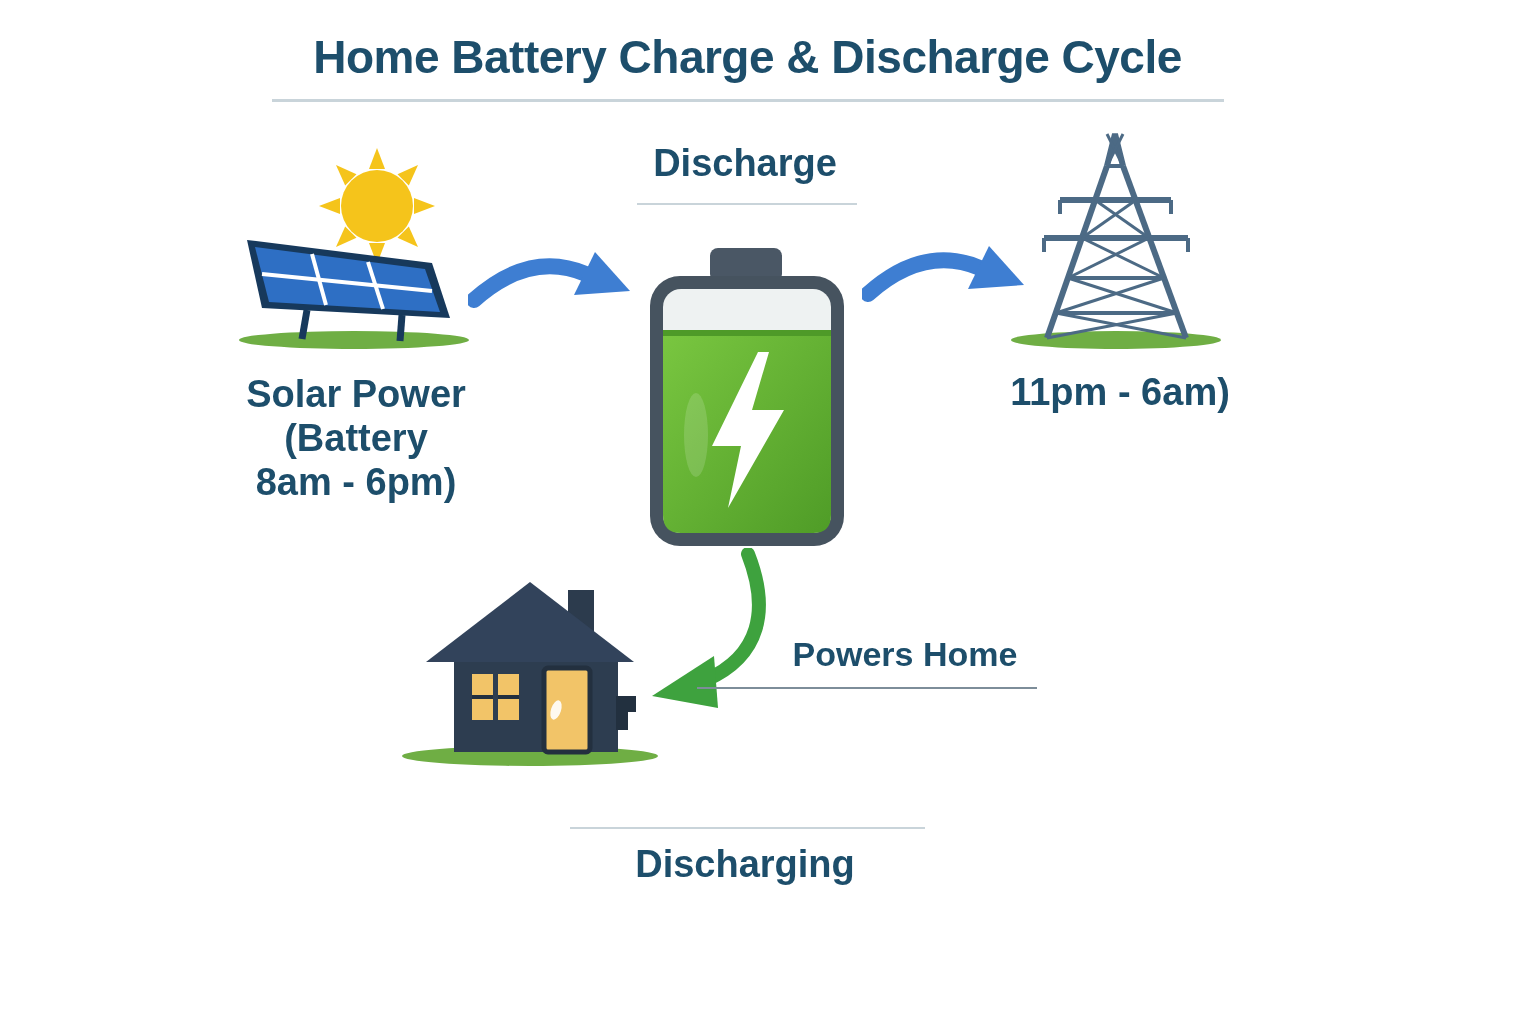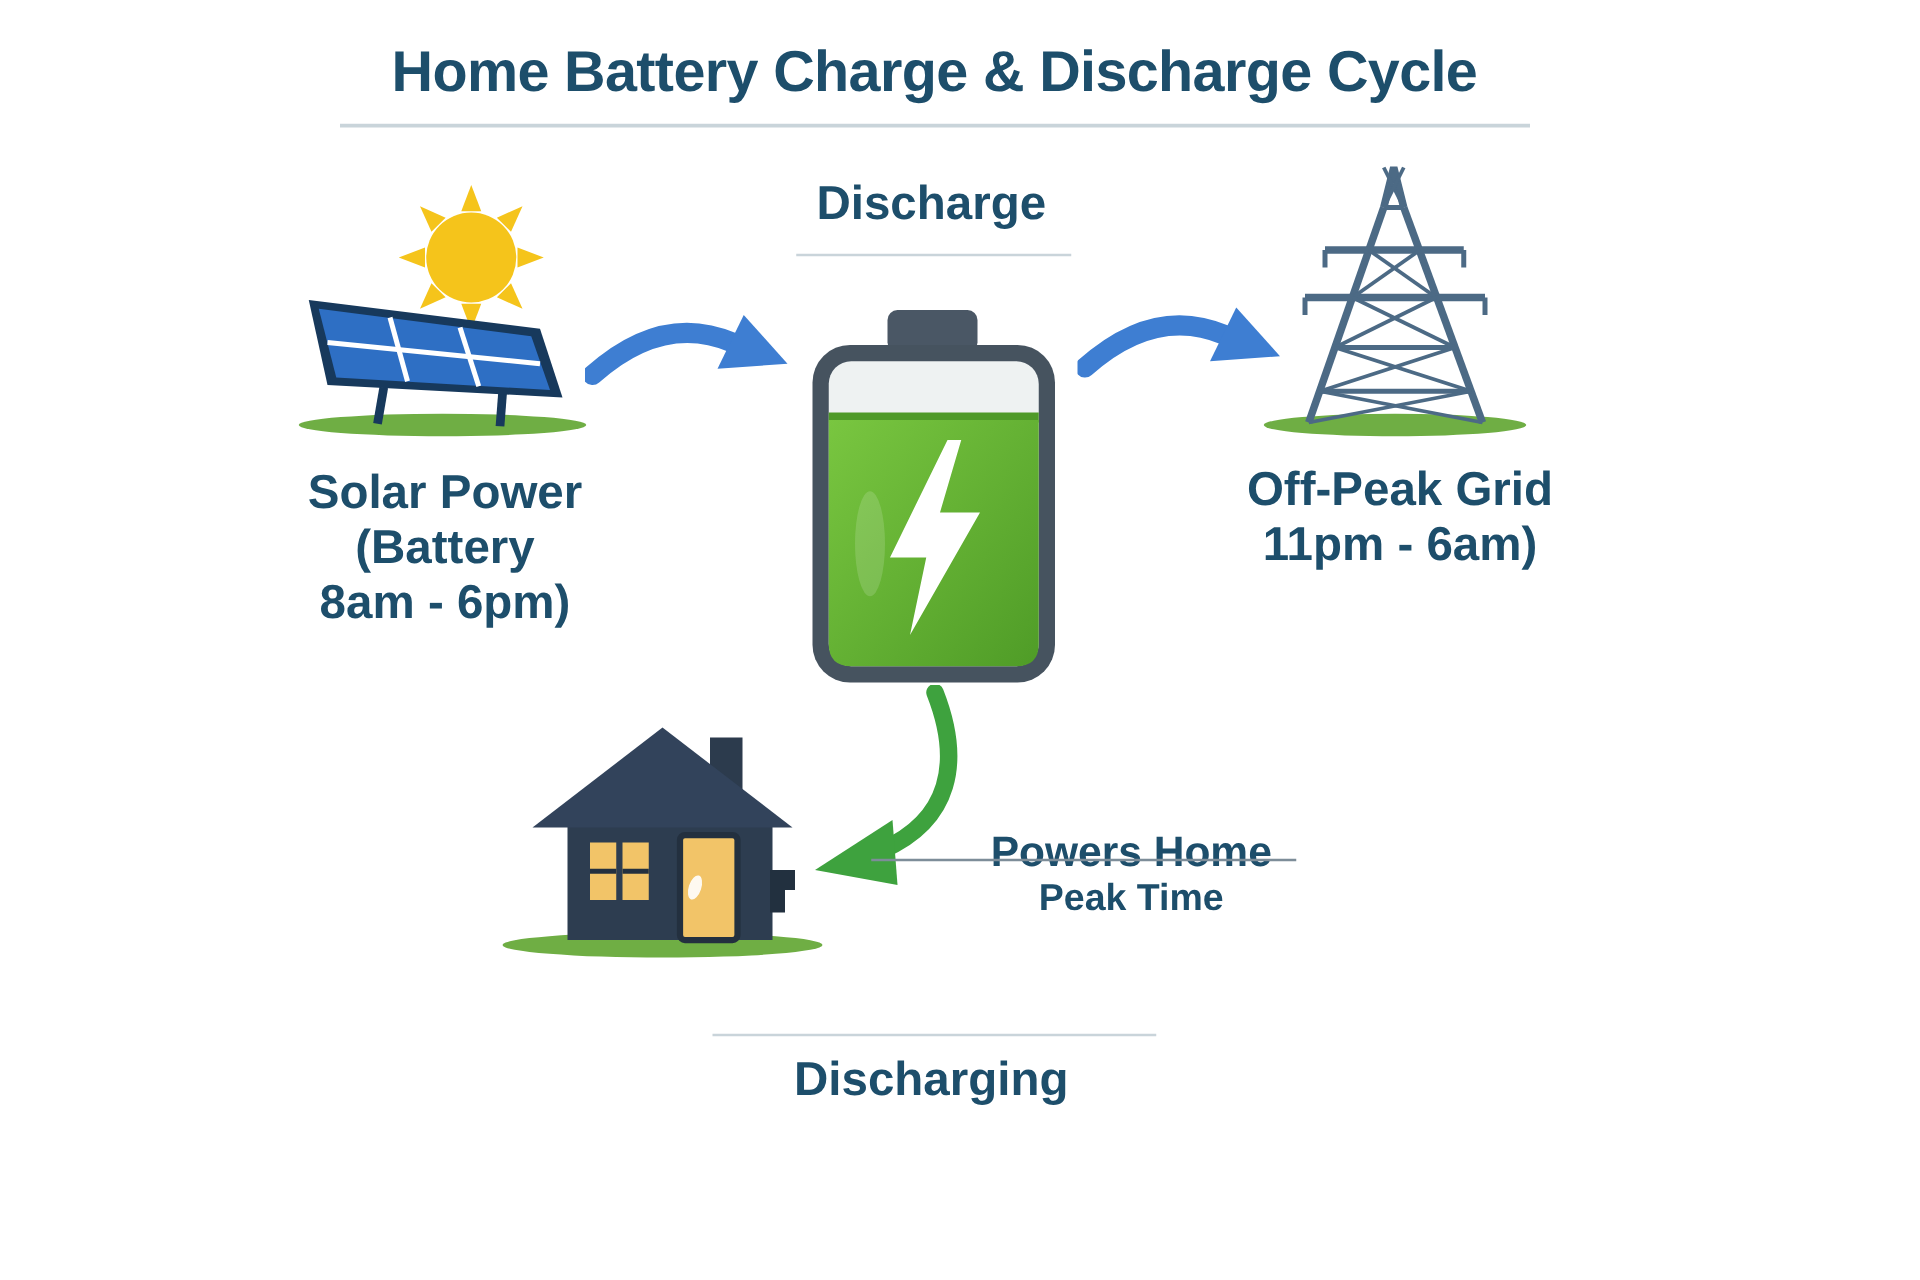--- a/index.html
+++ b/index.html
@@ -5,21 +5,21 @@
   html,body{margin:0;padding:0;background:#ffffff;}
   .canvas{
     position:relative;width:1536px;height:1024px;background:#ffffff;overflow:hidden;
     font-family:"Liberation Sans", sans-serif;color:#1d4e6b;
   }
   .abs{position:absolute;}
   .heading{color:#1d4e6b;font-weight:700;text-align:center;}
   .title{font-size:46px;letter-spacing:-0.5px;text-align:center;}
   .phase{font-size:38px;}
   .caption{font-size:38px;line-height:44px;}
-  .subhead{font-size:34px;margin-top:28px;}
+  .subhead{font-size:34px;}
   .subcaption{font-size:30px;line-height:42px;}
   .rule{background:#c9d4da;}
   .rule-dark{background:#7d8d99;}
   svg{display:block;}
 </style>
 </head>
 <body>
 
 <div class="canvas">
 
@@ -131,21 +131,20 @@
     </g>
   </svg>
 
   <div class="abs heading caption" style="left:231px;top:372px;width:250px;">
     <div>Solar Power</div>
     <div>(Battery</div>
     <div>8am - 6pm)</div>
   </div>
 
   <div class="abs heading caption" style="left:995px;top:370px;width:250px;">
-    <div>Off-Peak Grid</div>
     <div>11pm - 6am)</div>
   </div>
 
   <svg class="abs" style="left:618px;top:548px;" width="165" height="170" viewBox="0 0 165 170">
     <path d="M130,6 C152,62 142,108 88,132" fill="none" stroke="#3ea23e" stroke-width="14" stroke-linecap="round"></path>
     <polygon points="96,108 34,148 100,160" fill="#3ea23e"></polygon>
   </svg>
 
   <svg class="abs" style="left:398px;top:572px;" width="280" height="202" viewBox="0 0 280 202">
     <ellipse cx="132" cy="184" rx="128" ry="10" fill="#6fae44"></ellipse>
@@ -159,19 +158,18 @@
       <rect x="74" y="102" width="21" height="46" fill="#f2c468"></rect>
       <rect x="100" y="102" width="21" height="46" fill="#f2c468"></rect>
       <line x1="74" y1="125" x2="95" y2="125" stroke="#23303f" stroke-width="4"></line>
       <line x1="100" y1="125" x2="121" y2="125" stroke="#23303f" stroke-width="4"></line>
     </g>
   </svg>
 
   <div class="abs heading subhead" style="left:755px;top:635px;width:300px;">Powers Home</div>
   <div class="abs rule-dark" style="left:697px;top:687px;width:340px;height:2px;"></div>
   <div class="abs heading subcaption" style="left:755px;top:698px;width:300px;">
-    <div>Peak Time</div>
   </div>
 
   <div class="abs rule" style="left:570px;top:827px;width:355px;height:2px;"></div>
   <div class="abs heading phase" style="left:595px;top:843px;width:300px;">Discharging</div>
 
 </div>
 
 </body></html>

